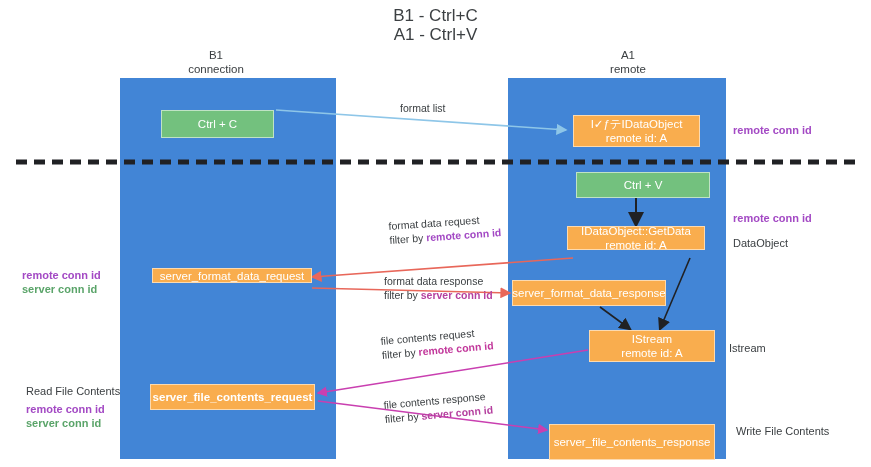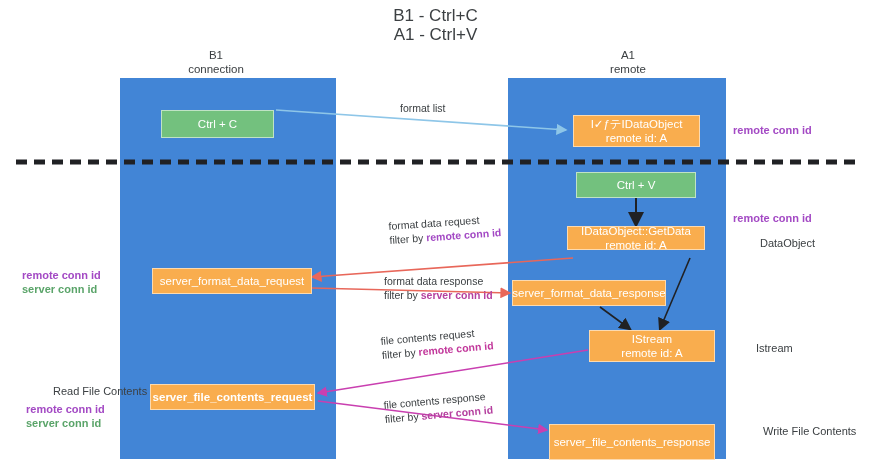--- a/index.html
+++ b/index.html
@@ -75,21 +75,21 @@
   
   .note {
     position: absolute;
     font-size: 11px;
     line-height: 14px;
     color: #3c4043;
     white-space: nowrap;
   }
   .note .purple { color: #a349c4; font-weight: bold; display:block; }
   .note .green  { color: #5aa469; font-weight: bold; display:block; }
-  .note .plain  { color: #3c4043; display:block;margin-left:27px; }
+  .note .plain  { color: #3c4043; display:block; }
 
   
   .elabel {
     position: absolute;
     font-size: 10.5px;
     line-height: 14px;
     color: #3c4043;
     white-space: nowrap;
   }
   .elabel b.purple { color: #a349c4; }
@@ -164,30 +164,30 @@
 
   <div class="box green" style="left:161px; top:110px; width:113px; height:28px;">
     <span class="ln">Ctrl + C</span>
   </div>
 
   <div class="box orange" style="left:573px; top:115px; width:127px; height:32px;">
     <span class="ln">I✓ƒテIDataObject</span>
     <span class="ln">remote id: A</span>
   </div>
 
-  <div class="box green" style="left:576px; top:172px; width:120px; height:26px;">
+  <div class="box green" style="left:576px; top:172px; width:134px; height:26px;">
     <span class="ln">Ctrl + V</span>
   </div>
 
   <div class="box orange" style="left:567px; top:226px; width:138px; height:24px;">
     <span class="ln">IDataObject::GetData</span>
     <span class="ln">remote id: A</span>
   </div>
 
-  <div class="box orange" style="left:152px; top:268px; width:160px; height:26px;">
+  <div class="box orange" style="left:152px; top:268px; width:160px; height:15px;">
     <span class="ln">server_format_data_request</span>
   </div>
 
   <div class="box orange" style="left:512px; top:280px; width:154px; height:26px;">
     <span class="ln">server_format_data_response</span>
   </div>
 
   <div class="box orange" style="left:589px; top:330px; width:126px; height:32px;">
     <span class="ln">IStream</span>
     <span class="ln">remote id: A</span>

